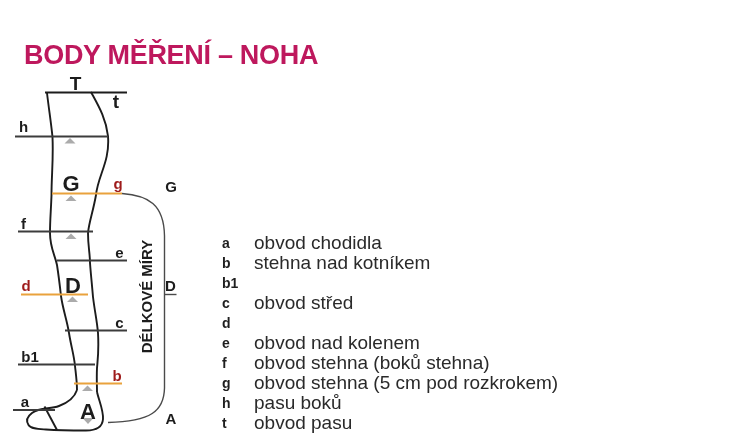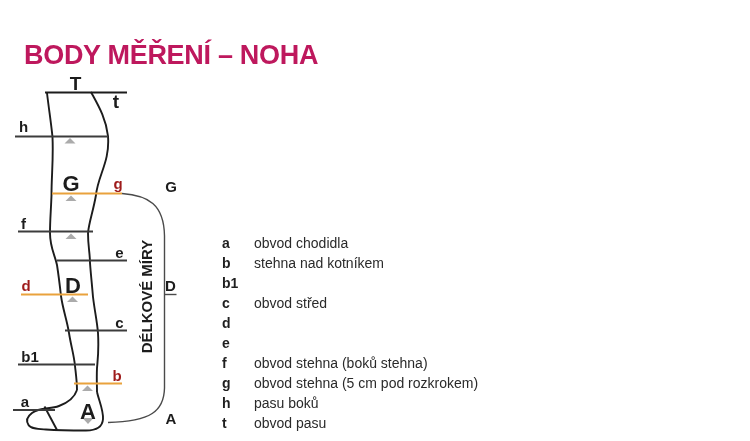--- a/index.html
+++ b/index.html
@@ -4,21 +4,21 @@
 <style>
   html,body{margin:0;padding:0;background:#fff;}
   .page{position:relative;width:750px;height:441px;background:#fff;overflow:hidden;
         font-family:"Liberation Sans",sans-serif;}
   .title{position:absolute;left:20px;top:36px;margin:4px;font-size:27px;line-height:30px;
          font-weight:bold;color:#be185d;letter-spacing:-0.3px;white-space:nowrap;}
   .diagram-svg{position:absolute;left:0;top:70px;width:200px;height:371px;}
   .legend{position:absolute;left:222px;top:233px;}
   .legend-row{display:flex;height:20px;align-items:center;}
   .legend-key{width:32px;flex:0 0 32px;font-size:14px;font-weight:bold;color:#1f1f1f;}
-  .legend-label{font-size:14px;color:#2a2a2a;white-space:nowrap;}
+  .legend-label{font-size:19px;color:#2a2a2a;white-space:nowrap;}
   
   text{font-family:"Liberation Sans",sans-serif;fill:#1c1c1c;}
   .lbl{font-size:15px;font-weight:bold;}
   .lbl-big{font-size:22px;font-weight:bold;}
   .lbl-top{font-size:19px;font-weight:bold;}
   .lbl-red{fill:#9e1b1b;}
   .outline{fill:none;stroke:#1c1c1c;stroke-width:1.9;}
   .mline{fill:none;stroke:#3c3c3c;stroke-width:1.8;}
   .oline{fill:none;stroke:#e9a23c;stroke-width:2.2;}
   .bracket{fill:none;stroke:#4a4a4a;stroke-width:1.4;}
@@ -100,20 +100,21 @@
     </div>
     <div class="legend-row">
       <span class="legend-key">c</span>
       <span class="legend-label">obvod střed</span>
     </div>
     <div class="legend-row">
       <span class="legend-key">d</span>
     </div>
     <div class="legend-row">
       <span class="legend-key">e</span>
+      <span class="legend-label">obvod nad kolenem</span>
     </div>
     <div class="legend-row">
       <span class="legend-key">f</span>
       <span class="legend-label">obvod stehna (boků stehna)</span>
     </div>
     <div class="legend-row">
       <span class="legend-key">g</span>
       <span class="legend-label">obvod stehna (5 cm pod rozkrokem)</span>
     </div>
     <div class="legend-row">

